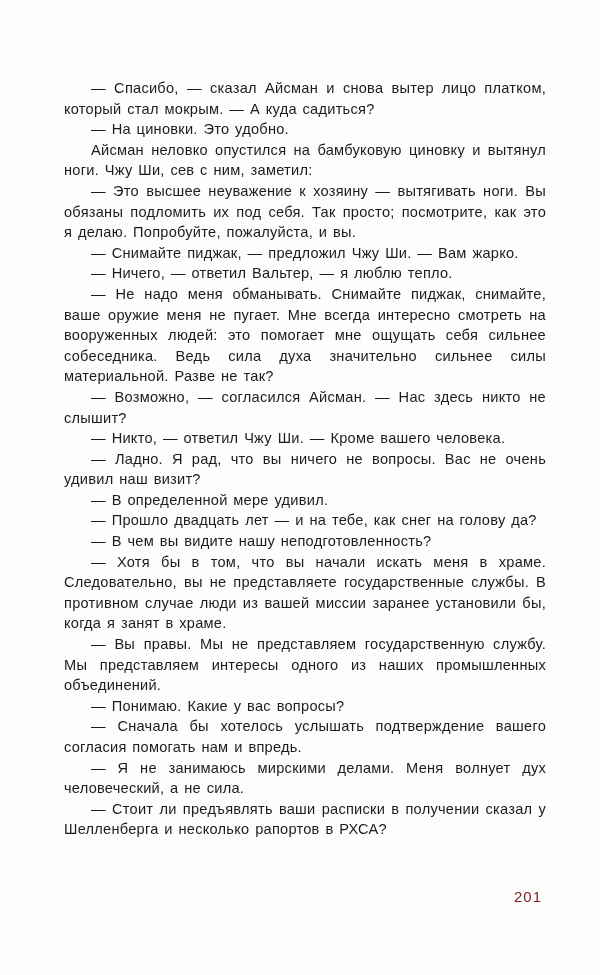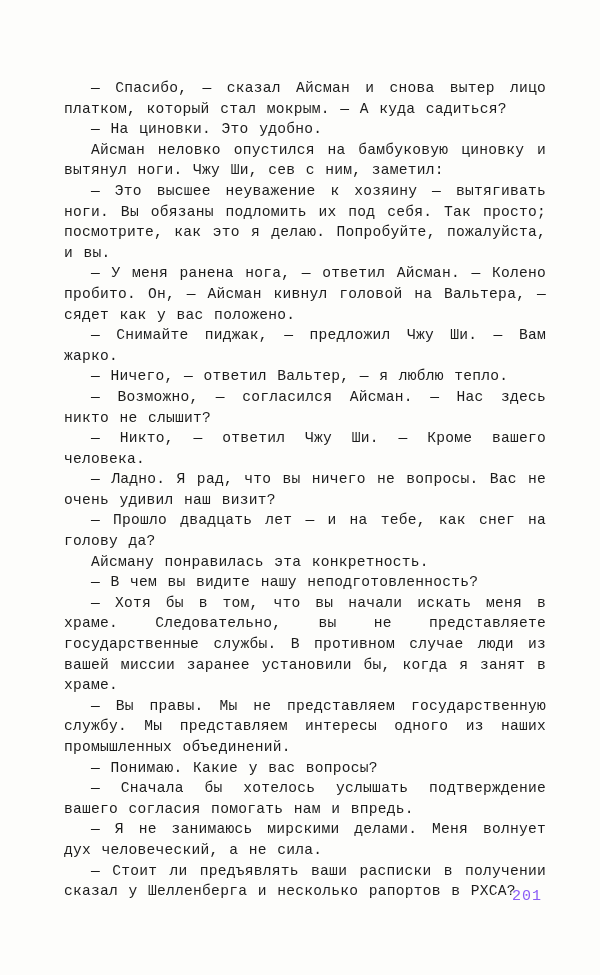--- a/index.html
+++ b/index.html
@@ -6,21 +6,21 @@
     margin: 0;
     padding: 0;
     background: #ffffff;
   }
   .book-page {
     position: relative;
     width: 600px;
     height: 975px;
     background: #fdfdfb;
     overflow: hidden;
-    font-family: Liberation Mono, monospace;
+    font-family: Liberation Sans, sans-serif;
     color: #1c1c1c;
   }
   .text-block {
     position: absolute;
     top: 78px;
     left: 64px;
     width: 482px;
   }
   .text-block p {
     margin: 0;
@@ -31,41 +31,41 @@
     line-height: 20.6px;
     letter-spacing: 0.25px;
     word-spacing: 1.5px;
   }
   .page-number {
     position: absolute;
     right: 58px;
     top: 888px;
     font-size: 15px;
     letter-spacing: 1px;
-    color: #8b5cf6;
+    color: #7f1d1d;
     text-align: right;
   }
 </style>
 </head>
 <body>
 
 <div class="book-page">
   <div class="text-block">
     <p>— Спасибо, — сказал Айсман и снова вытер лицо платком, который стал мокрым. — А куда садиться?</p>
     <p>— На циновки. Это удобно.</p>
     <p>Айсман неловко опустился на бамбуковую циновку и вытянул ноги. Чжу Ши, сев с ним, заметил:</p>
     <p>— Это высшее неуважение к хозяину — вытягивать ноги. Вы обязаны подломить их под себя. Так просто; посмотрите, как это я делаю. Попробуйте, пожалуйста, и вы.</p>
-    <p>— У меня ранена нога, — ответил Айсман. — Колено пробито. Он, — Айсман кивнул головой на Вальтера, — сядет как у вас положено.</p>
     <p>— Снимайте пиджак, — предложил Чжу Ши. — Вам жарко.</p>
     <p>— Ничего, — ответил Вальтер, — я люблю тепло.</p>
+    <p>— Не надо меня обманывать. Снимайте пиджак, снимайте, ваше оружие меня не пугает. Мне всегда интересно смотреть на вооруженных людей: это помогает мне ощущать себя сильнее собеседника. Ведь сила духа значительно сильнее силы материальной. Разве не так?</p>
     <p>— Возможно, — согласился Айсман. — Нас здесь никто не слышит?</p>
     <p>— Никто, — ответил Чжу Ши. — Кроме вашего человека.</p>
     <p>— Ладно. Я рад, что вы ничего не вопросы. Вас не очень удивил наш визит?</p>
+    <p>— В определенной мере удивил.</p>
     <p>— Прошло двадцать лет — и на тебе, как снег на голову да?</p>
-    <p>Айсману понравилась эта конкретность.</p>
     <p>— В чем вы видите нашу неподготовленность?</p>
     <p>— Хотя бы в том, что вы начали искать меня в храме. Следовательно, вы не представляете государственные службы. В противном случае люди из вашей миссии заранее установили бы, когда я занят в храме.</p>
     <p>— Вы правы. Мы не представляем государственную службу. Мы представляем интересы одного из наших промышленных объединений.</p>
     <p>— Понимаю. Какие у вас вопросы?</p>
     <p>— Сначала бы хотелось услышать подтверждение вашего согласия помогать нам и впредь.</p>
     <p>— Я не занимаюсь мирскими делами. Меня волнует дух человеческий, а не сила.</p>
     <p>— Стоит ли предъявлять ваши расписки в получении сказал у Шелленберга и несколько рапортов в РХСА?</p>
   </div>
   <div class="page-number">201</div>
 </div>

